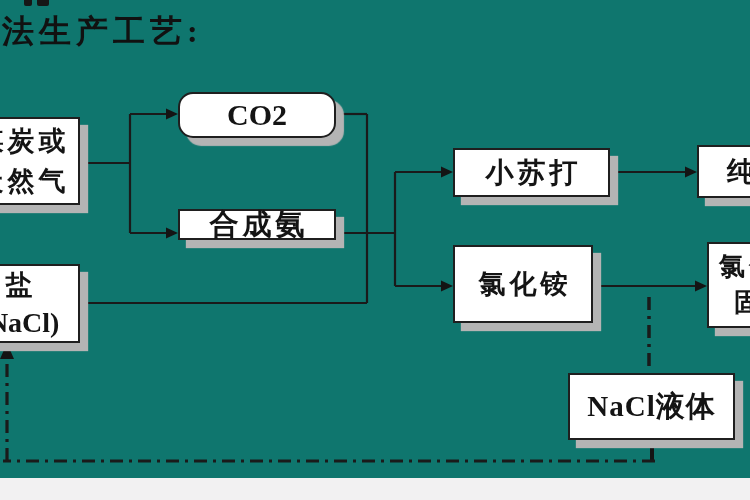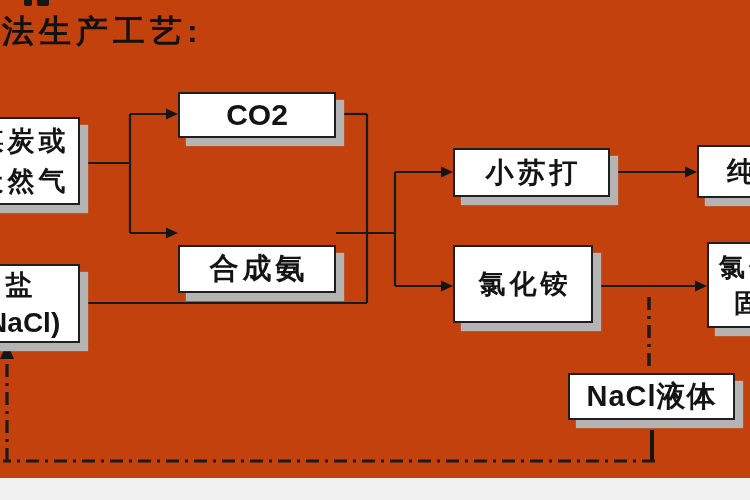--- a/index.html
+++ b/index.html
@@ -1,45 +1,45 @@
 <!DOCTYPE html>
 <html><head>
 <meta charset="utf-8">
 <style>
   html,body{margin:0;padding:0;background:#ffffff;}
   .stage{
     position:relative;width:750px;height:500px;overflow:hidden;
-    background:#c2410c;
-    font-family:Liberation Sans, sans-serif;
+    background:#0f766e;
+    font-family:Liberation Serif, serif;
   }
   .page-title{
     position:absolute;left:2px;top:10px;
     font-size:32px;font-weight:bold;color:#111;
     letter-spacing:5px;white-space:nowrap;
   }
   .frag{position:absolute;background:#161616;border-radius:2px;}
   .node{
     position:absolute;box-sizing:border-box;
     background:#ffffff;border:2px solid #1f1f1f;
     box-shadow:8px 8px 1px 0 #b4b4b4;
     display:flex;flex-direction:column;align-items:center;justify-content:center;
     color:#141414;font-weight:bold;text-align:center;
   }
   .node span{display:block;white-space:nowrap;}
   .cn{letter-spacing:4px;text-indent:4px;}
   .node-fuel{left:-38px;top:117px;width:118px;height:88px;font-size:27px;line-height:40px;}
-  .node-co2{left:178px;top:92px;width:158px;height:46px;font-size:30px;}
-  .node-ammonia{left:178px;top:209px;width:158px;height:48px;font-size:29px;margin-top:36px;}
+  .node-co2{left:178px;top:92px;width:158px;height:46px;font-size:30px;border-radius:15px;}
+  .node-ammonia{left:178px;top:209px;width:158px;height:31px;font-size:29px;}
   .node-salt{left:-42px;top:264px;width:122px;height:79px;font-size:27px;line-height:37px;}
   .node-salt .latin{font-size:28px;letter-spacing:0;text-indent:0;}
   .node-baking-soda{left:453px;top:148px;width:157px;height:49px;font-size:28px;text-align:center;}
   .node-nh4cl-liquid{left:453px;top:245px;width:140px;height:78px;font-size:27px;line-height:36px;}
   .node-soda-ash{left:697px;top:145px;width:120px;height:53px;font-size:28px;}
   .node-nh4cl-solid{left:707px;top:242px;width:110px;height:86px;font-size:26px;line-height:36px;}
-  .node-nacl-liquid{left:568px;top:373px;width:167px;height:47px;font-size:29px;letter-spacing:1px;}
+  .node-nacl-liquid{left:568px;top:373px;width:167px;height:67px;font-size:29px;letter-spacing:1px;}
   .connector-layer{position:absolute;left:0;top:0;width:750px;height:500px;}
   .bottom-strip{position:absolute;left:0;top:478px;width:750px;height:22px;background:#f2f1f2;}
 </style>
 </head>
 <body>
 
 <div class="stage">
 
   <div class="frag" style="left:24px;top:-2px;width:8px;height:8px;"></div>
   <div class="frag" style="left:37px;top:-3px;width:12px;height:9px;"></div>

